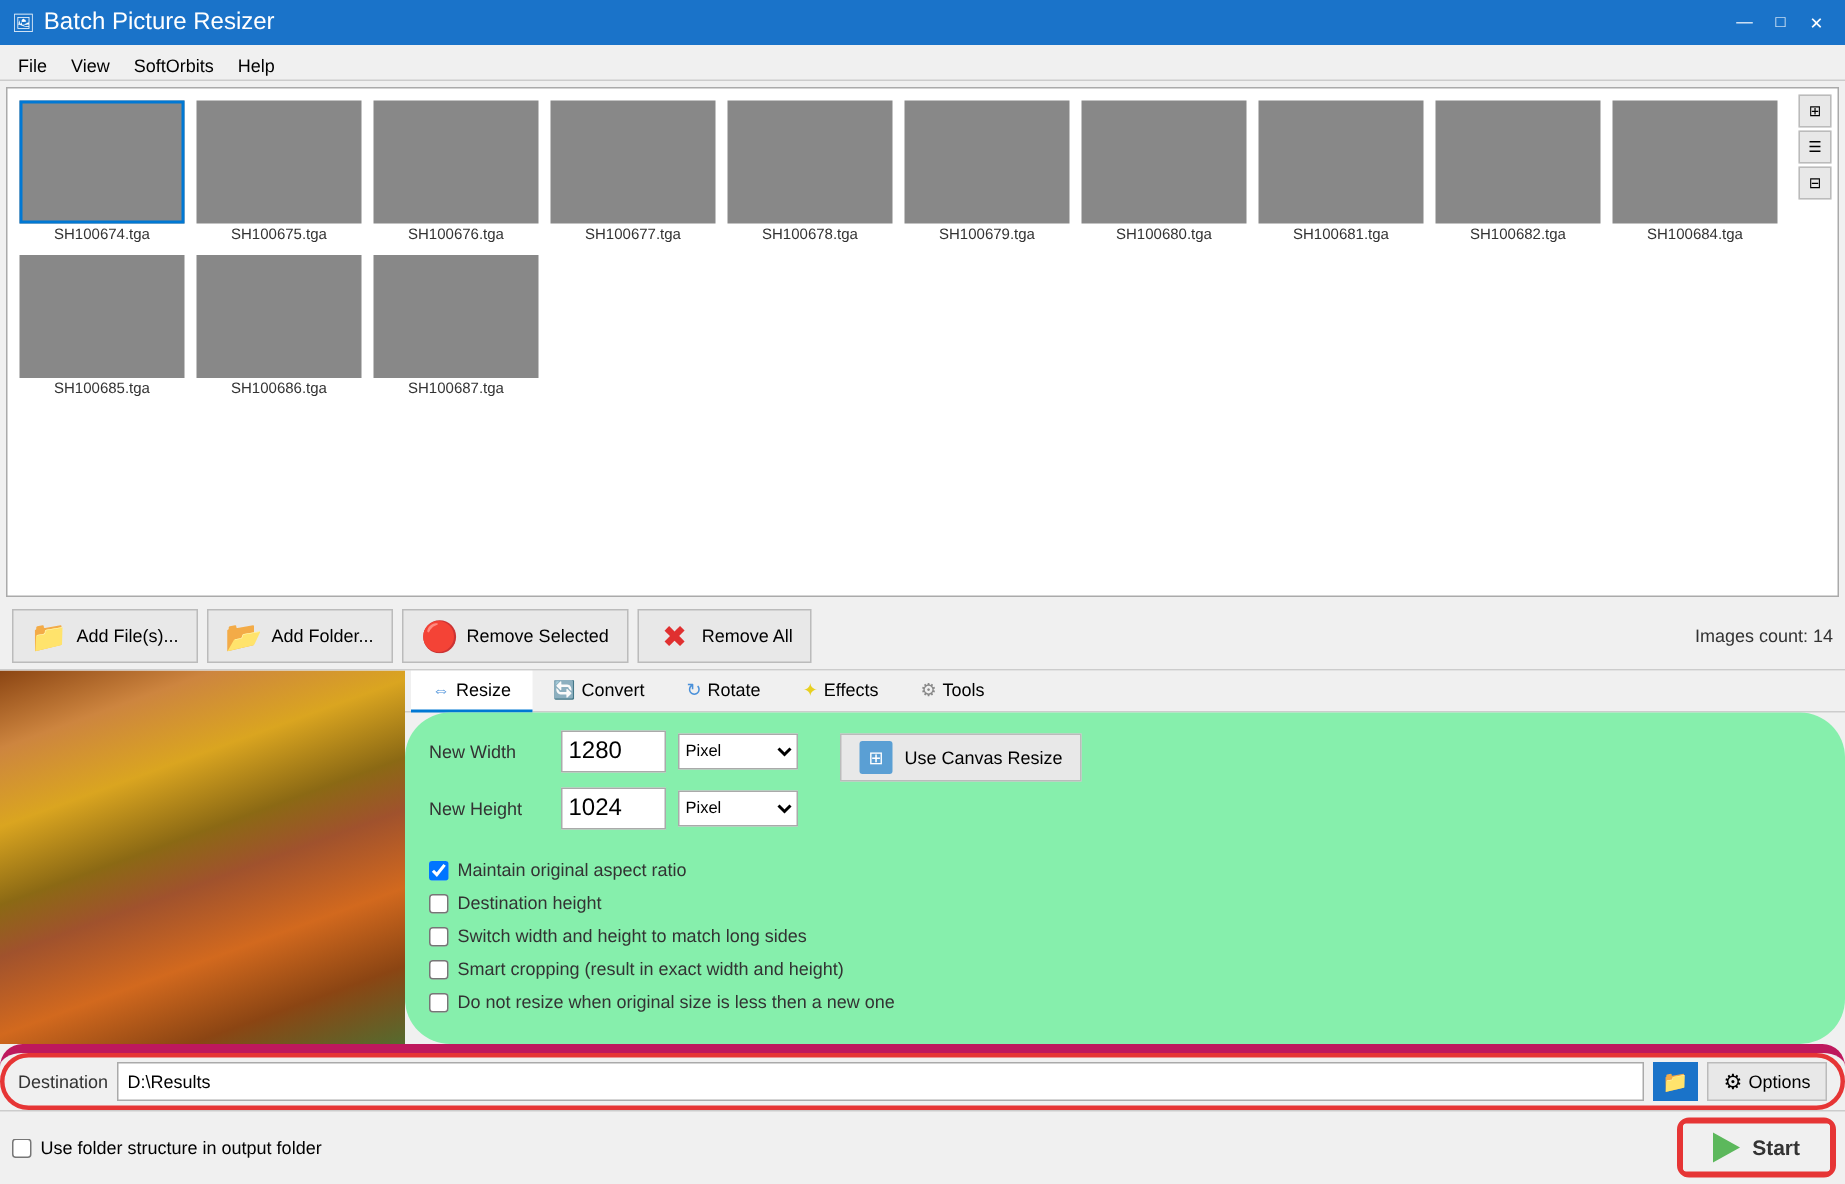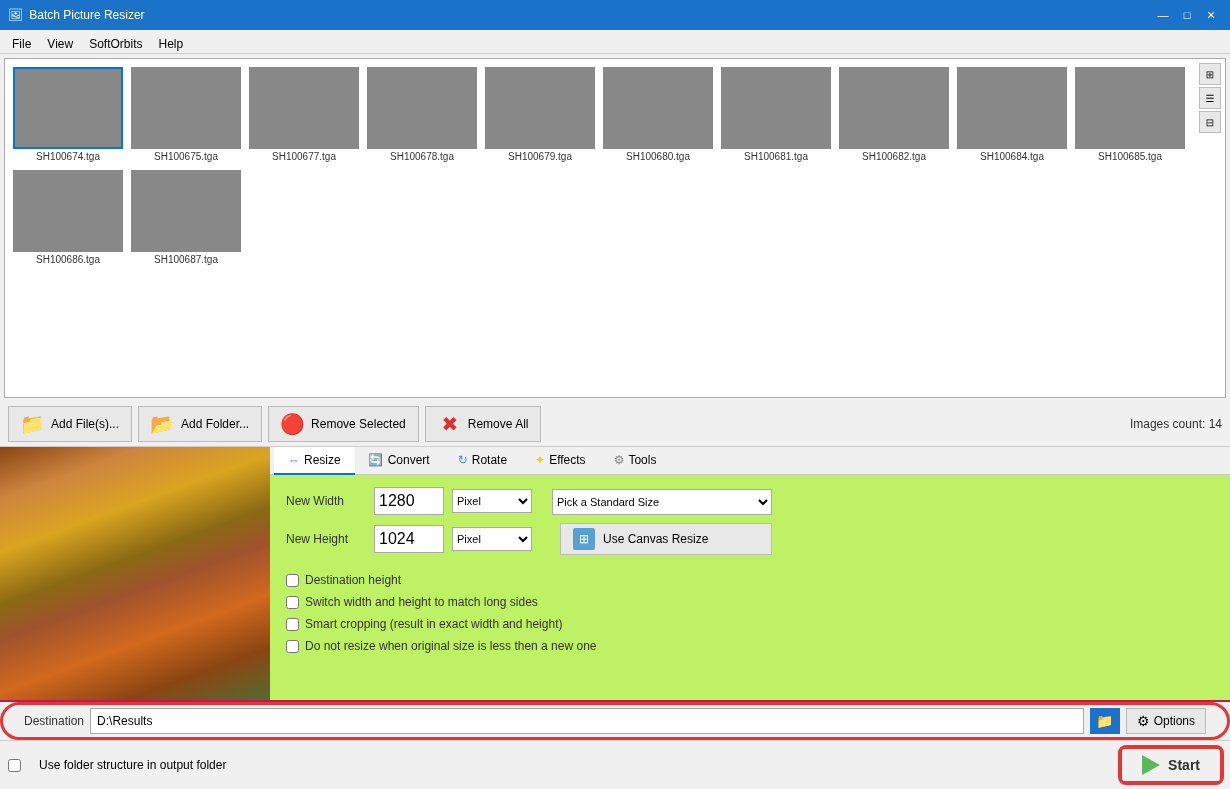--- a/index.html
+++ b/index.html
@@ -8,21 +8,21 @@
     
     .title-bar {
       background: #1a73c9;
       color: white;
       height: 30px;
       display: flex;
       align-items: center;
       padding: 0 8px;
       user-select: none;
     }
-    .title-bar-text { font-size: 12px; flex: 1; }
+    .title-bar-text { font-size: 16px; flex: 1; }
     .title-bar-controls { display: flex; gap: 2px; }
     .title-bar-btn {
       width: 22px; height: 22px; background: transparent; border: none;
       color: white; cursor: pointer; font-size: 11px; display: flex;
       align-items: center; justify-content: center;
     }
 
     
     .menu-bar {
       background: #f0f0f0;
@@ -165,24 +165,25 @@
       padding: 6px 14px;
       cursor: pointer;
       font-size: 12px;
       border-bottom: 2px solid transparent;
       margin-bottom: -1px;
     }
     .tab.active { background: white; border-bottom: 2px solid #0078d4; }
 
     
     .resize-settings {
-      background: #bef264;
+      background: #86efac;
       padding: 12px 16px;
       flex: 1;
       overflow-y: auto;
+      border-radius: 30px;
     }
 
     .form-row {
       display: flex;
       align-items: center;
       margin-bottom: 10px;
       gap: 8px;
     }
     .form-label { width: 80px; font-size: 12px; color: #333; }
     .form-input {
@@ -226,25 +227,26 @@
       cursor: pointer;
       font-size: 12px;
       height: 32px;
       margin-left: 8px;
     }
 
     
     .destination-bar {
       display: flex;
       align-items: center;
-      padding: 6px 24px;
-      background: #f0f0f0;
-      border-top: 2px solid #be185d;
+      padding: 6px 12px;
+      background: #f0f0f0;
+      border-top: 6px solid #be185d;
       gap: 6px;
       position: relative;
+      border-radius: 15px;
     }
     .destination-bar::before {
       content: '';
       position: absolute;
       left: 0; top: 0; right: 0; bottom: 0;
       border: 3px solid #e63535;
       border-radius: 20px;
       pointer-events: none;
     }
     .dest-label { font-size: 12px; color: #333; white-space: nowrap; }
@@ -279,21 +281,21 @@
 
     
     .footer {
       display: flex;
       align-items: center;
       padding: 6px 8px;
       background: #f0f0f0;
       border-top: 1px solid #ccc;
       justify-content: space-between;
     }
-    .use-folder-cb { display: flex; align-items: flex-end; gap: 18px; font-size: 12px; }
+    .use-folder-cb { display: flex; align-items: flex-end; gap: 6px; font-size: 12px; }
 
     .start-btn {
       display: flex;
       align-items: center;
       gap: 8px;
       padding: 6px 20px;
       background: #f0f0f0;
       border: 2px solid #e63535;
       cursor: pointer;
       font-size: 14px;
@@ -351,20 +353,24 @@
 
   <div class="gallery-area" id="gallery">
 
     <div class="gallery-item selected">
         <div class="thumb img-color-0"></div>
         <div class="filename">SH100674.tga</div>
       </div>
       <div class="gallery-item">
         <div class="thumb img-color-1"></div>
         <div class="filename">SH100675.tga</div>
+      </div>
+      <div class="gallery-item">
+        <div class="thumb img-color-2"></div>
+        <div class="filename">SH100676.tga</div>
       </div>
       <div class="gallery-item">
         <div class="thumb img-color-3"></div>
         <div class="filename">SH100677.tga</div>
       </div>
       <div class="gallery-item">
         <div class="thumb img-color-4"></div>
         <div class="filename">SH100678.tga</div>
       </div>
       <div class="gallery-item">
@@ -477,35 +483,32 @@
               <input class="form-input" type="text" value="1024" style="">
               <select class="form-select">
                 <option>Pixel</option>
                 <option>Percent</option>
                 <option>Cm</option>
                 <option>Inch</option>
               </select>
             </div>
           </div>
           <div style="display:flex; flex-direction:column; gap:8px; padding-top:2px;">
-            <select class="standard-size-select">
-              <option>Pick a Standard Size</option>
-              <option>800x600</option>
-              <option>1024x768</option>
-              <option>1280x720</option>
-              <option>1920x1080</option>
-            </select>
             <button class="canvas-resize-btn">
               <span style="width:22px; height:22px; background:#5a9fd4; border-radius:2px; display:flex; align-items:center; justify-content:center; color:white; font-size:12px;">⊞</span>
               <span>Use Canvas Resize</span>
             </button>
           </div>
         </div>
 
         <div id="checkboxes-container">
+        <div class="checkbox-row">
+              <input type="checkbox" id="cb-aspect" checked="" style="">
+              <label for="cb-aspect">Maintain original aspect ratio</label>
+            </div>
             <div class="checkbox-row">
               <input type="checkbox" id="cb-predefined" style="">
               <label for="cb-predefined">Destination height</label>
             </div>
             <div class="checkbox-row">
               <input type="checkbox" id="cb-switch_sides" style="">
               <label for="cb-switch_sides">Switch width and height to match long sides</label>
             </div>
             <div class="checkbox-row">
               <input type="checkbox" id="cb-smart_crop" style="">

